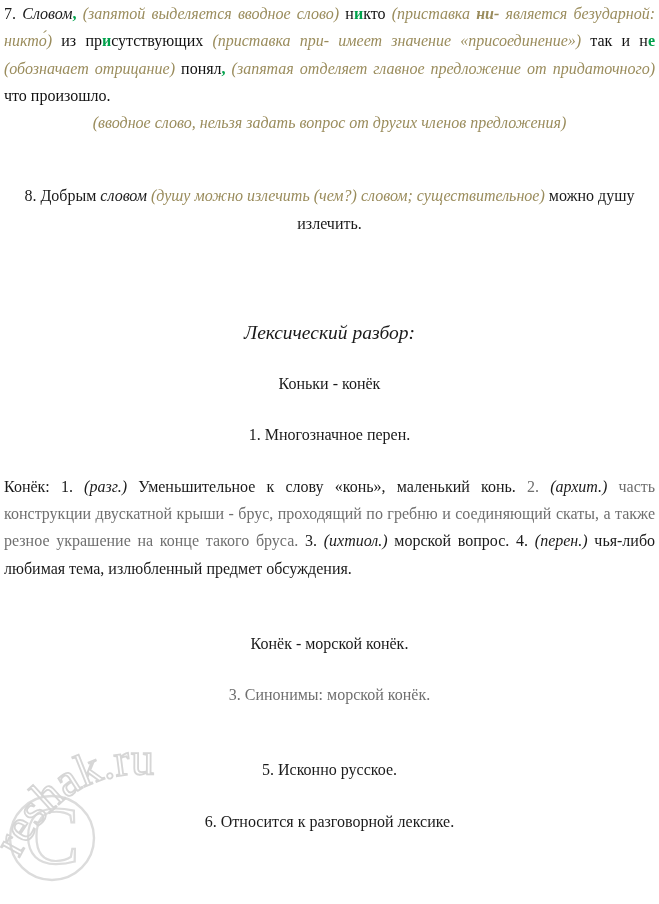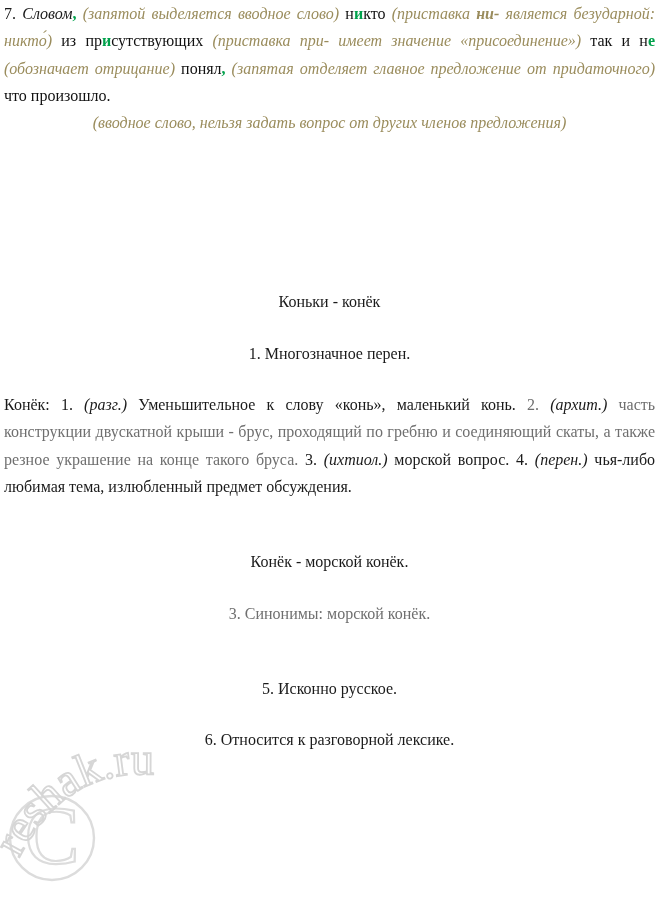--- a/index.html
+++ b/index.html
@@ -118,24 +118,32 @@
     <span class="strong-black">понял</span><span class="hl-comma">,</span>
     <span class="ann">(запятая отделяет главное предложение от придаточного)</span>
     <span class="strong-black">что произошло.</span>
   </p>
   <p class="para left">
     <span class="ann">(вводное слово, нельзя задать вопрос от других членов предложения)</span>
   </p>
 
   <div class="block-gap-lg"></div>
 
+  <p class="para left">
+    <span>8.</span>
+    <span>Добрым</span>
+    <span class="ital">словом</span>
+    <span class="ann">(душу можно излечить (чем?) словом; существительное)</span>
+    <span>можно душу излечить.</span>
+  </p>
 
   <div class="block-gap-xl"></div>
   <div class="block-gap-md"></div>
 
+  <p class="para left heading-ital">Лексический разбор:</p>
 
   <div class="block-gap-md"></div>
 
   <p class="para left">Коньки - конёк</p>
 
   <div class="block-gap-md"></div>
 
   <p class="para left">
     <span>1.</span>
     <span>Многозначное перен.</span>

